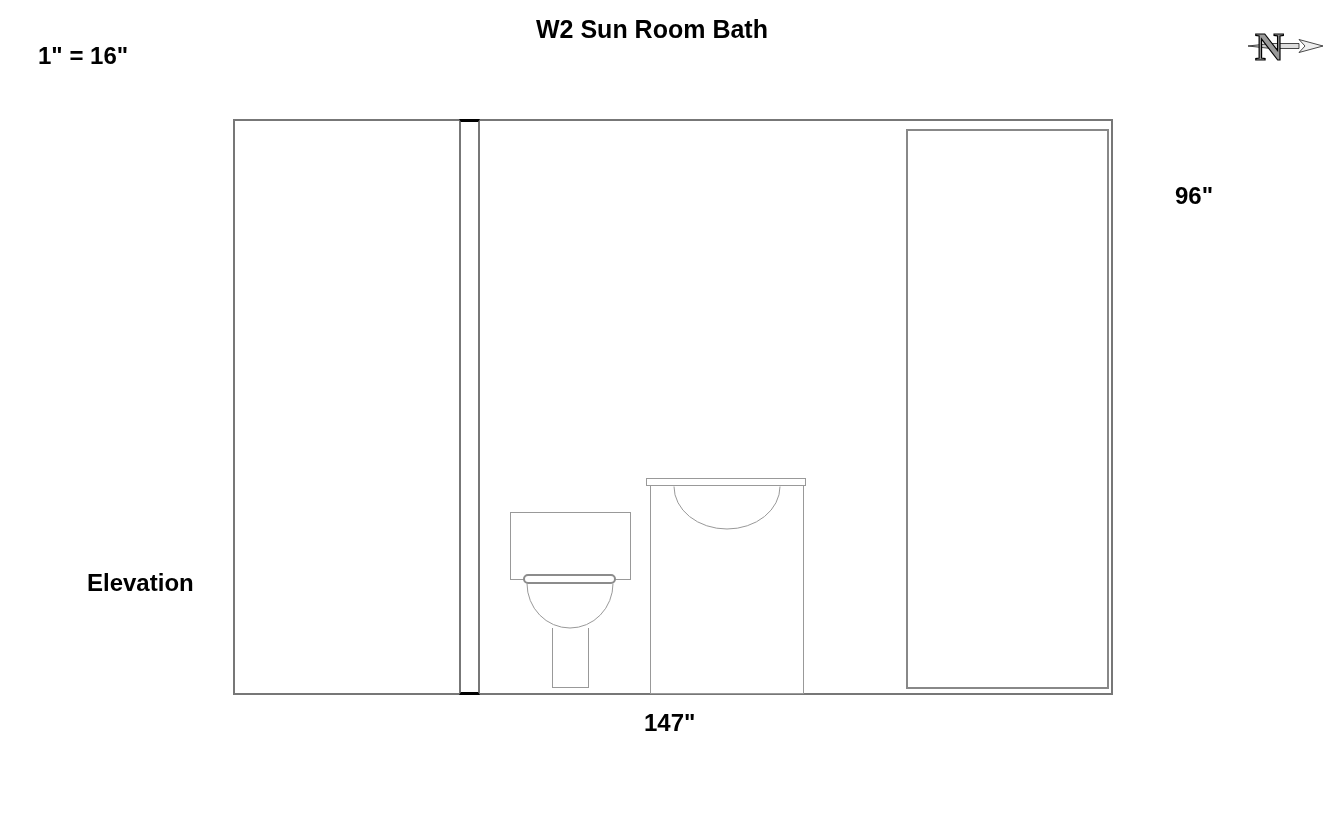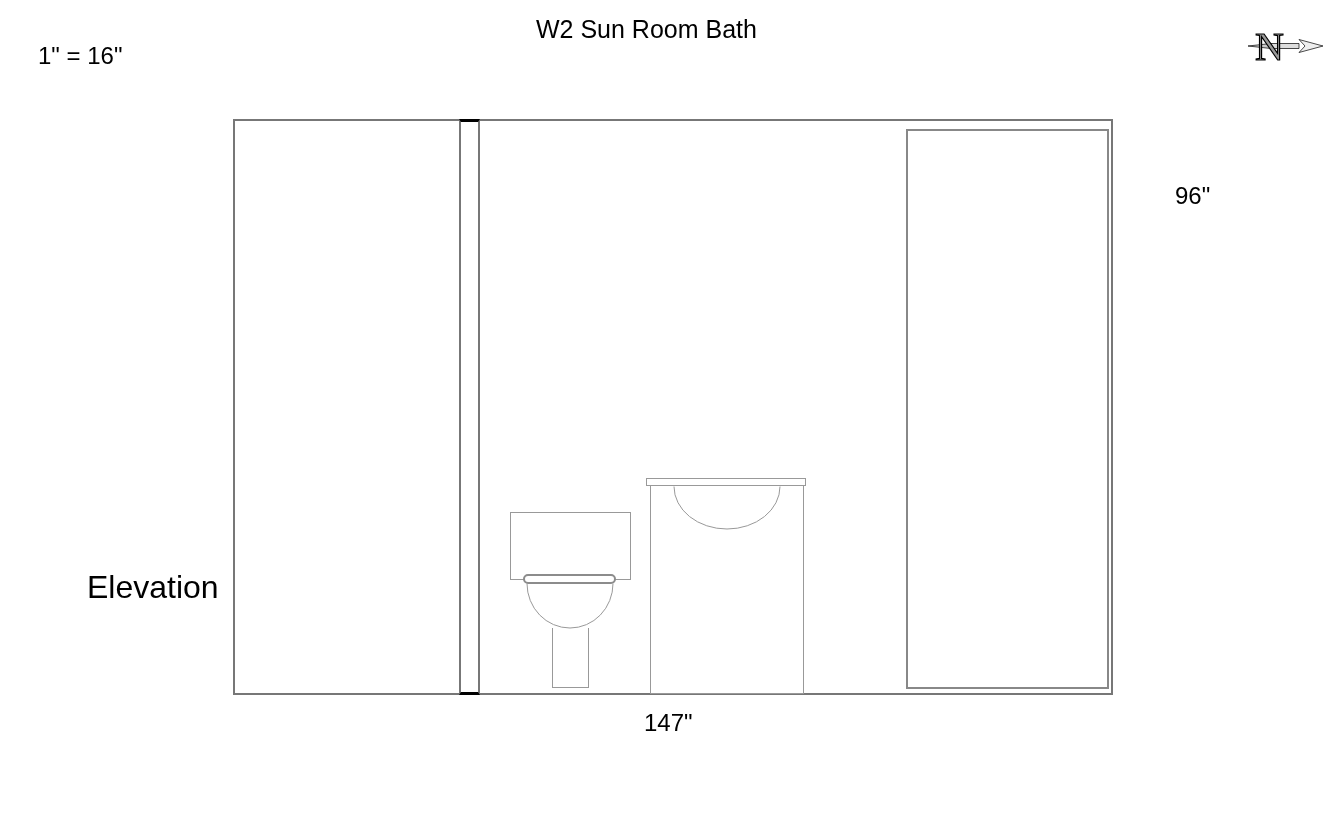--- a/index.html
+++ b/index.html
@@ -2,30 +2,31 @@
 <html><head>
 <meta charset="utf-8">
 <style>
   html,body{margin:0;padding:0;background:#fff;}
   .canvas{
     position:relative;
     width:1344px;height:816px;
     background:#ffffff;
     font-family:"Liberation Sans",sans-serif;
     overflow:hidden;
+    font-weight:bold;
   }
   .label{
     position:absolute;
     color:#000;
     white-space:nowrap;
     line-height:1;
   }
   .t-title{left:536px;top:17px;font-size:25px;}
   .t-scale{left:38px;top:44px;font-size:24px;}
-  .t-elev{left:87px;top:571px;font-size:32px;}
+  .t-elev{left:87px;top:571px;font-size:24px;}
   .t-h96{left:1175px;top:184px;font-size:24px;}
   .t-w147{left:644px;top:711px;font-size:24px;}
 
   .rect{position:absolute;box-sizing:border-box;background:transparent;}
   .room-outline{
     left:233px;top:119px;width:880px;height:576px;
     border:2px solid #777;
   }
   .wall-strip{
     left:459px;top:119px;width:21px;height:576px;

